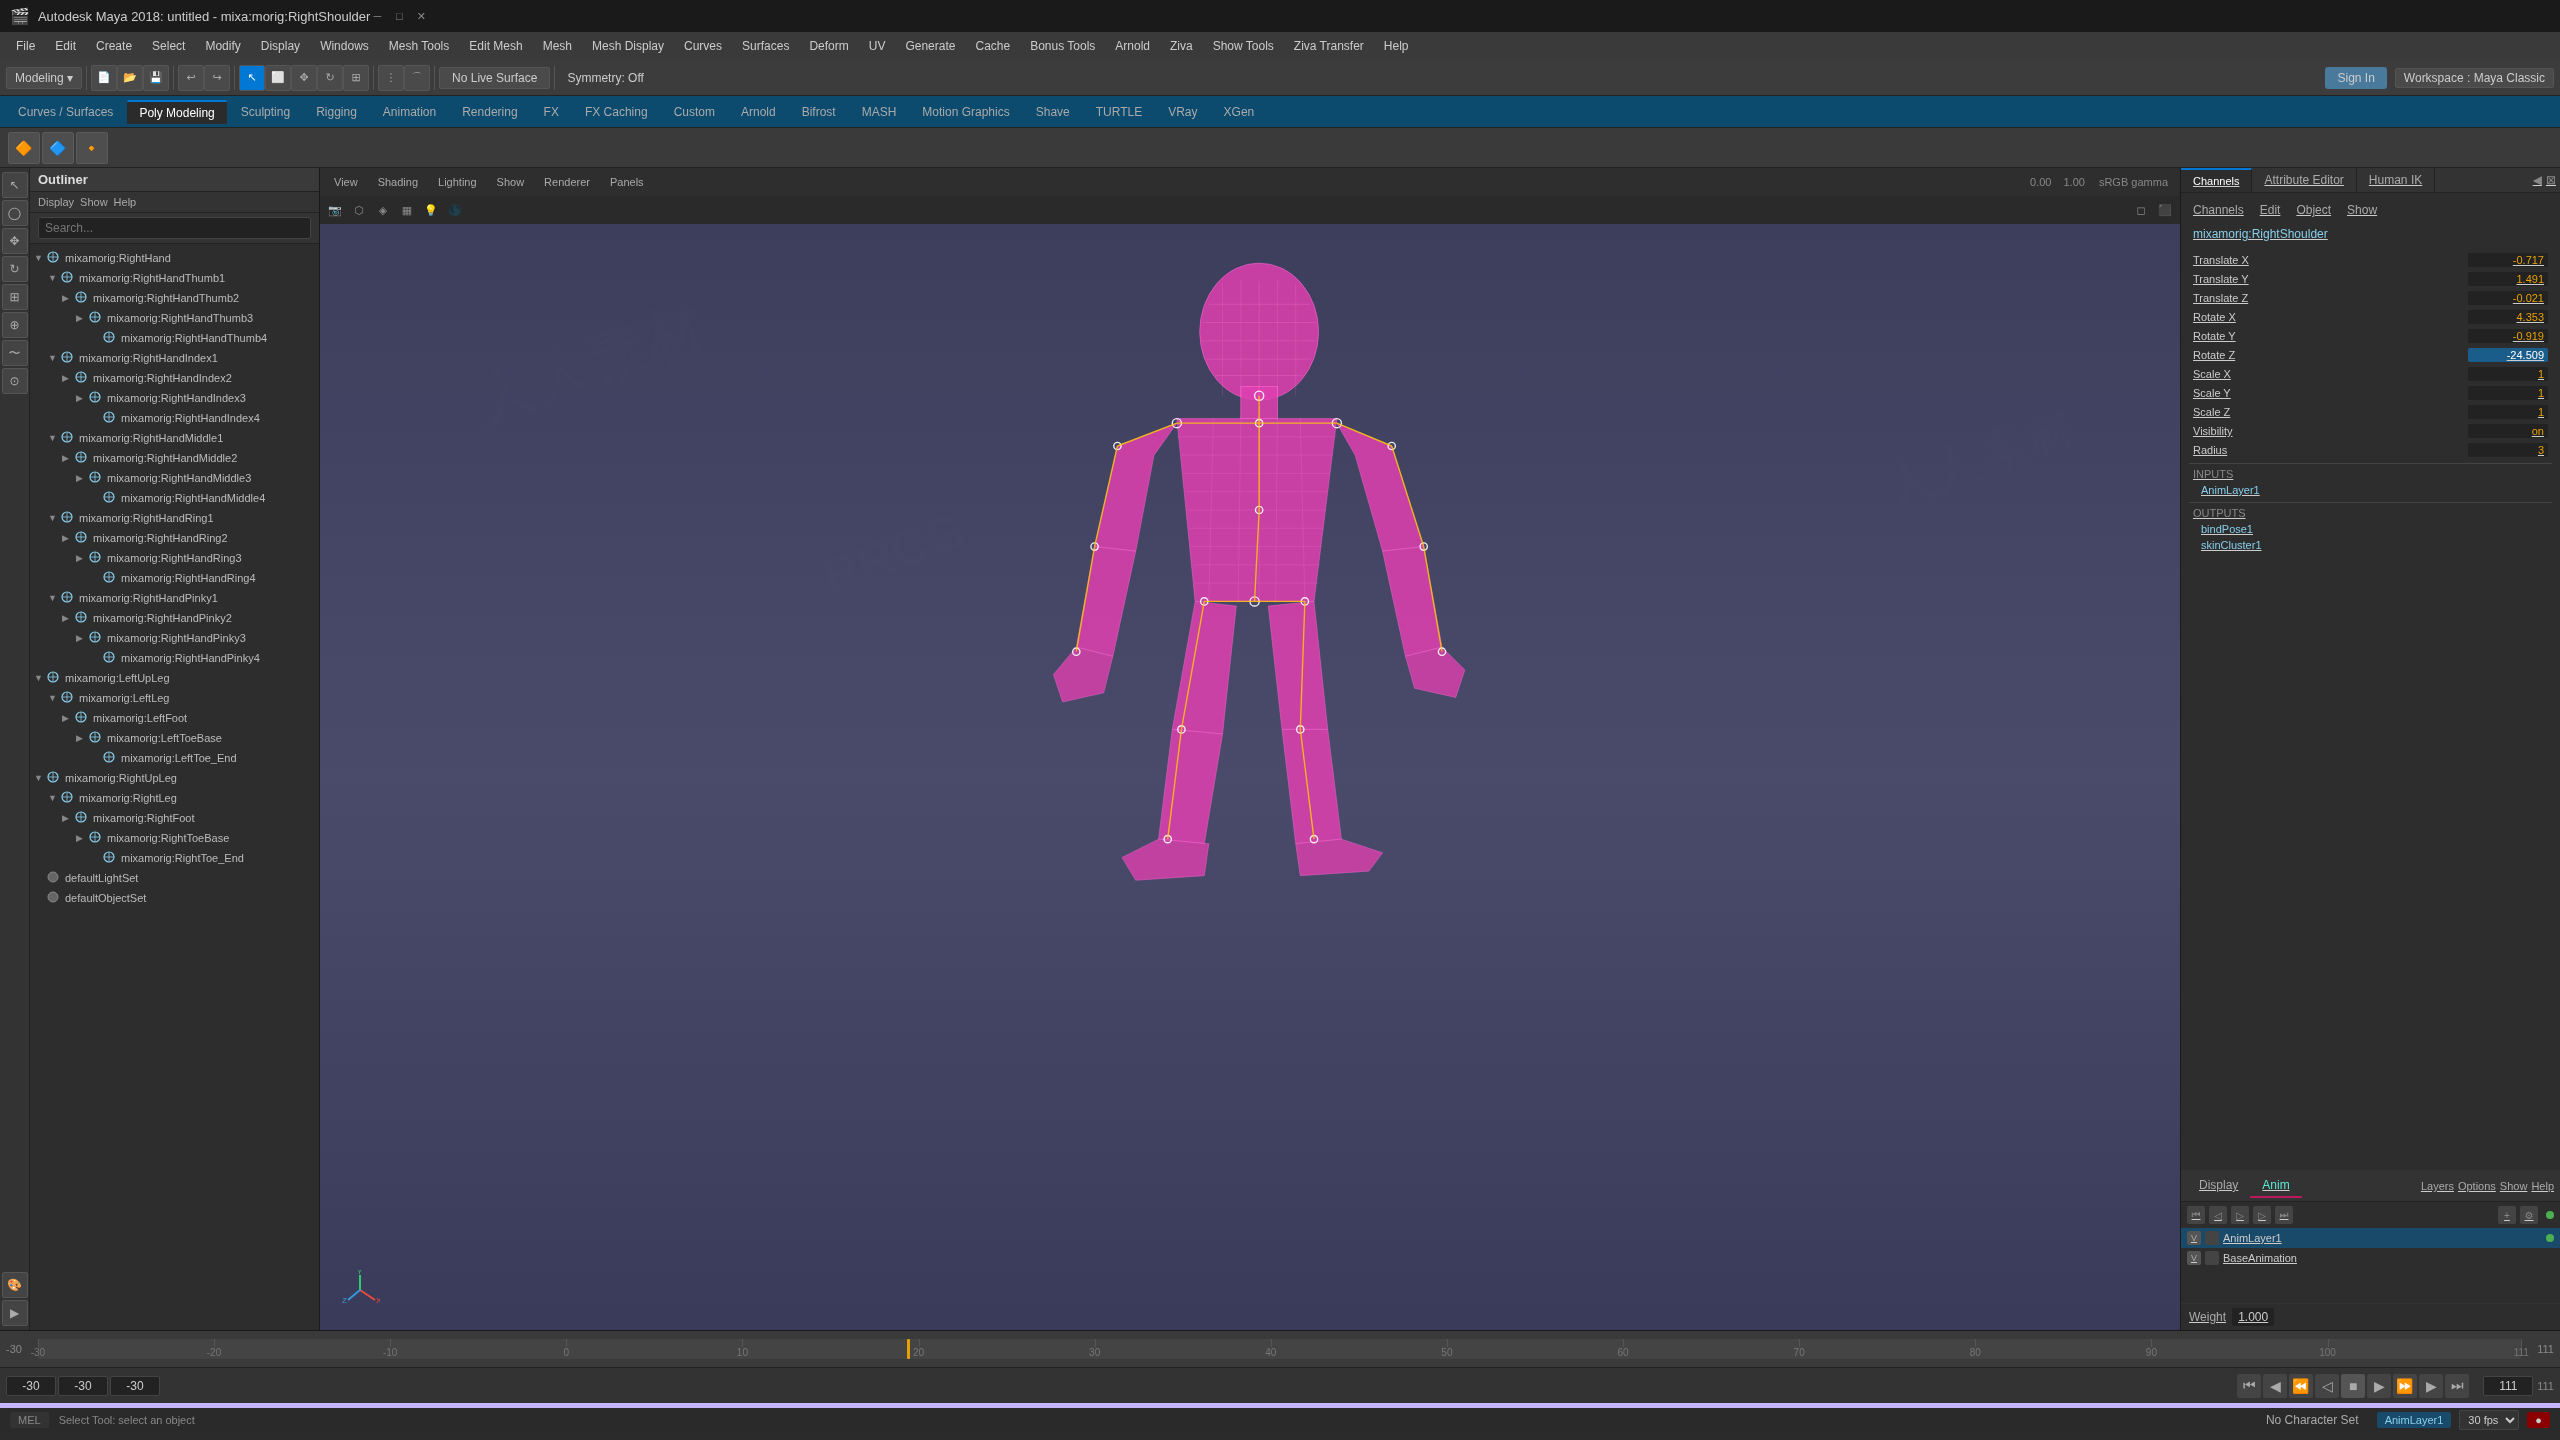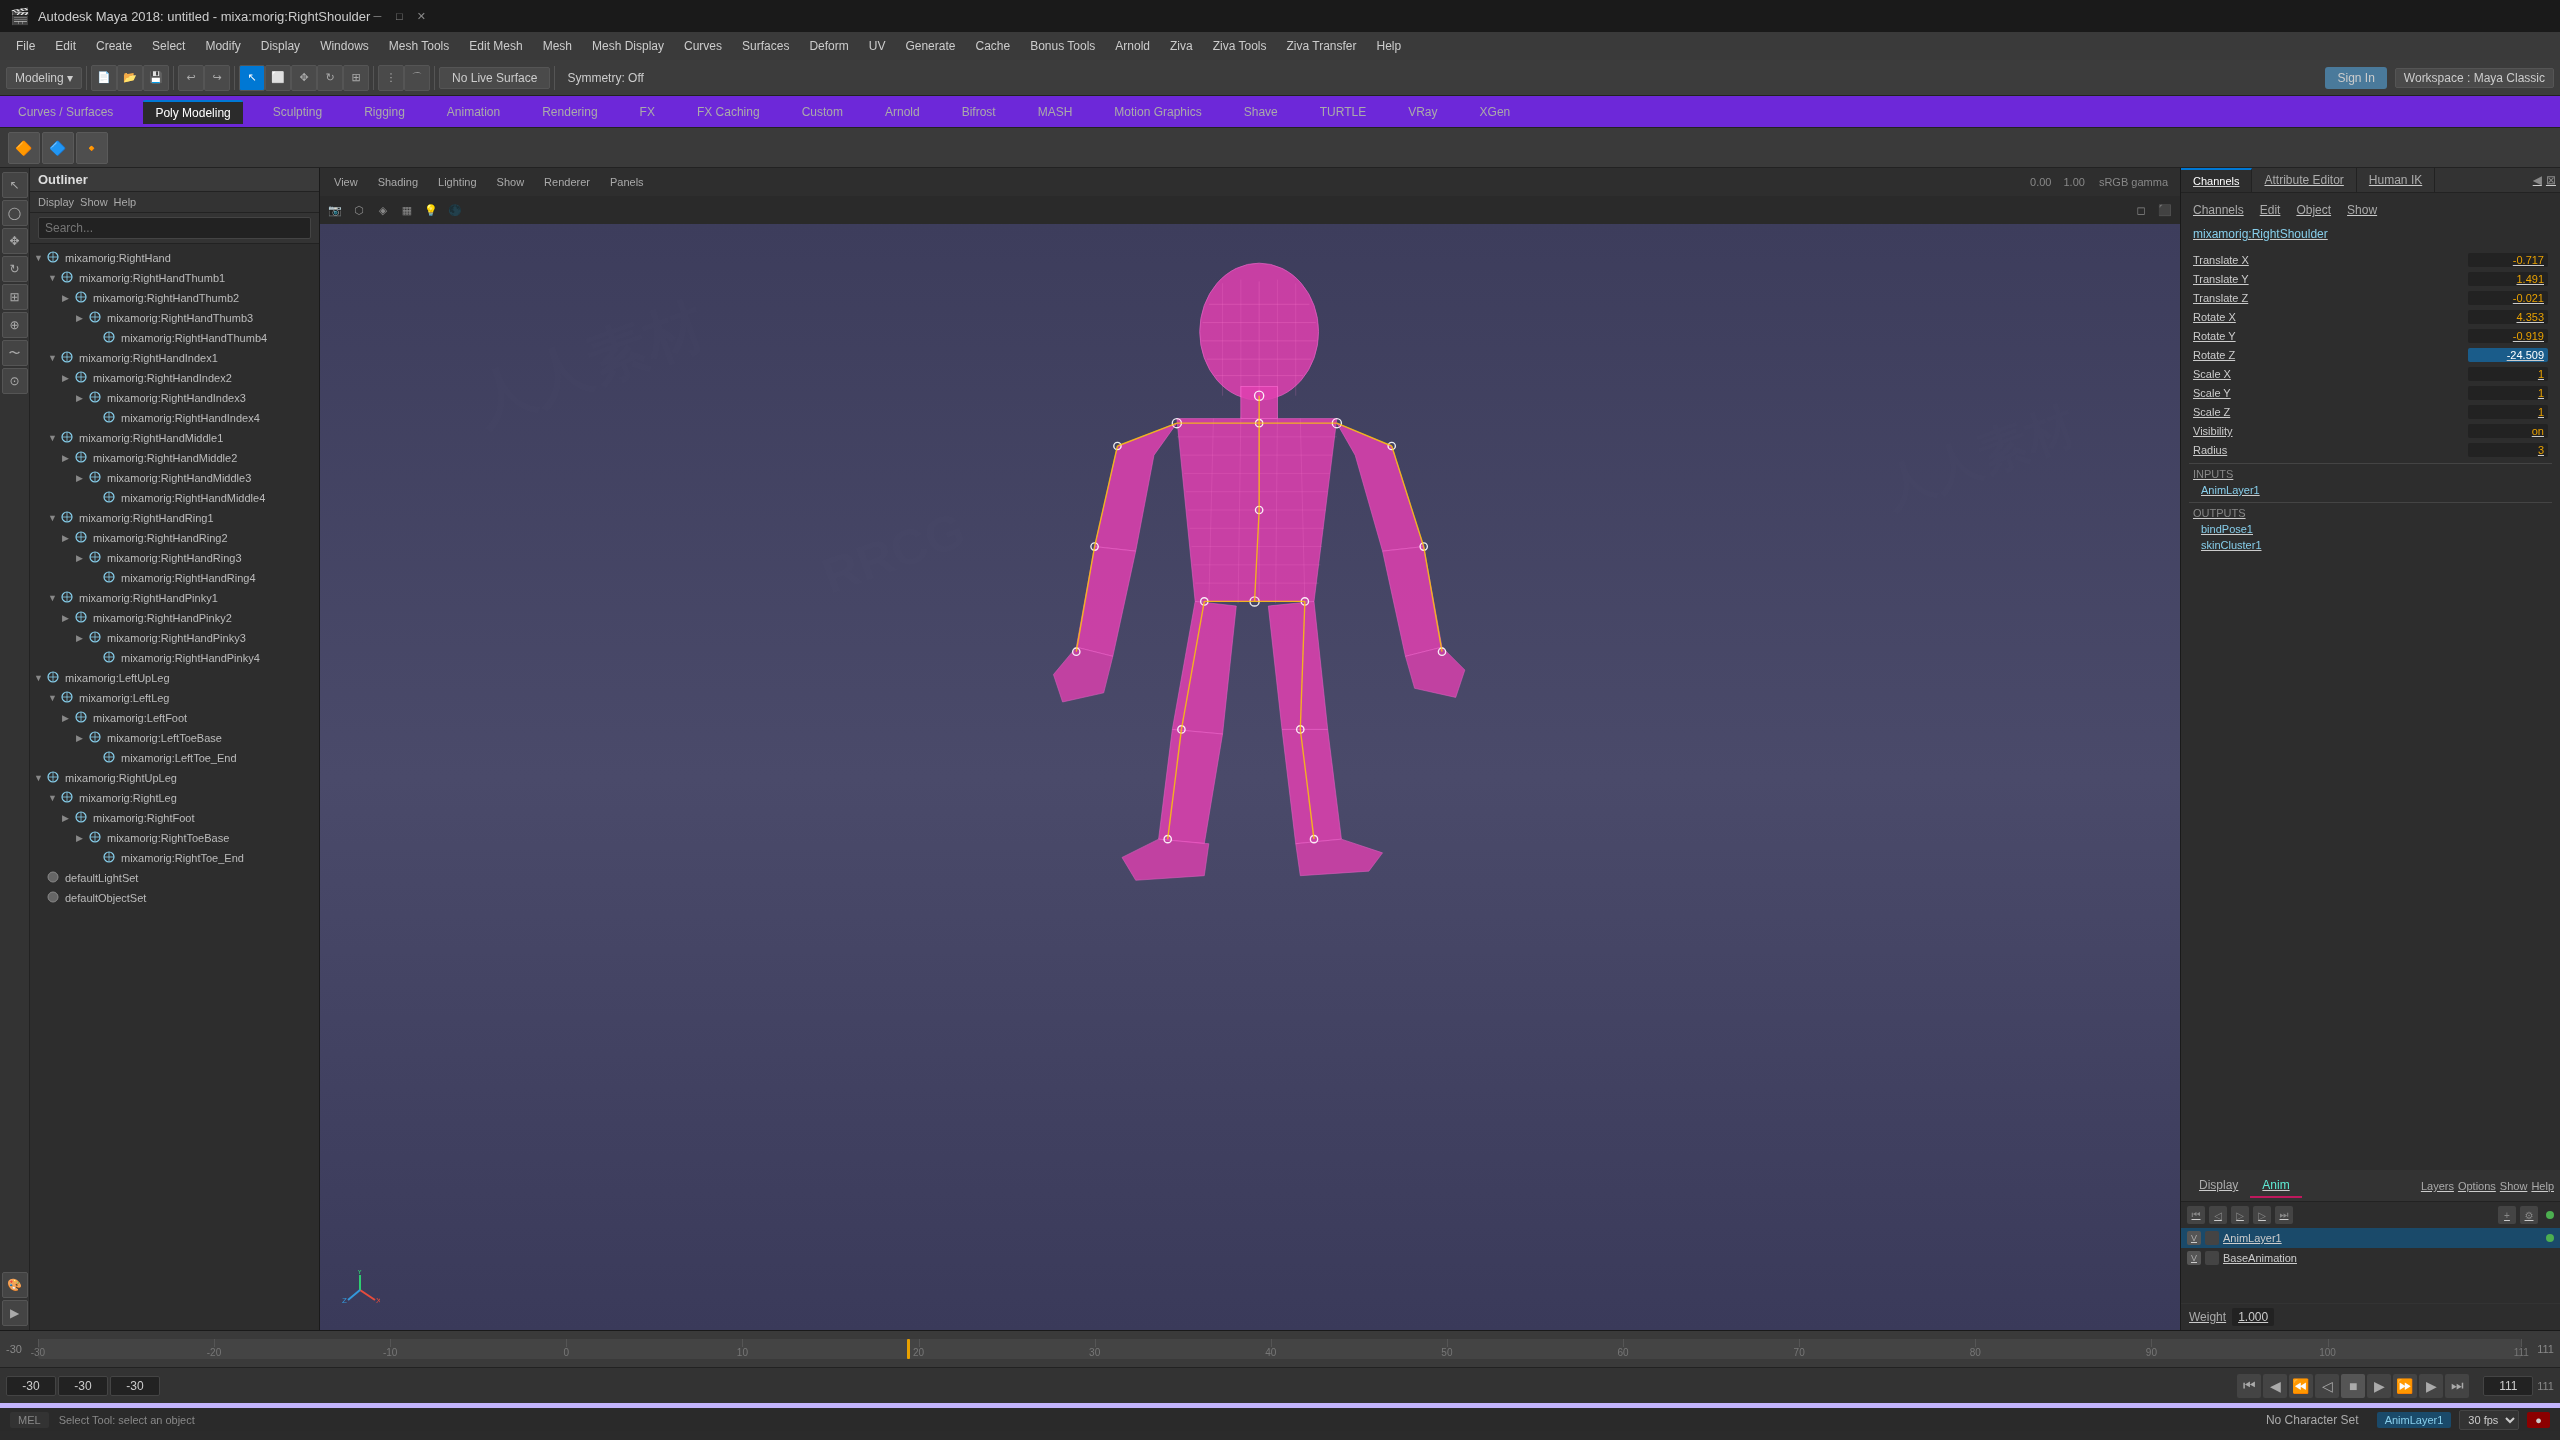--- a/index.html
+++ b/index.html
@@ -126,25 +126,25 @@
       border-radius: 3px;
       cursor: pointer;
     }
 
     
     #shelf-tabs {
       position: absolute;
       top: 96px;
       width: 100%;
       height: 32px;
-      background: #6d28d9;
+      background: #0c4a6e;
       display: flex;
       align-items: center;
       padding: 0 6px;
-      gap: 18px;
+      gap: 2px;
       z-index: 100;
       border-bottom: 1px solid #222;
     }
     .shelf-tab {
       padding: 4px 12px;
       font-size: 12px;
       color: #aaa;
       cursor: pointer;
       border-radius: 2px 2px 0 0;
     }
@@ -695,21 +695,21 @@
   <div class="menu-item">Mesh Display</div>
   <div class="menu-item">Curves</div>
   <div class="menu-item">Surfaces</div>
   <div class="menu-item">Deform</div>
   <div class="menu-item">UV</div>
   <div class="menu-item">Generate</div>
   <div class="menu-item">Cache</div>
   <div class="menu-item">Bonus Tools</div>
   <div class="menu-item">Arnold</div>
   <div class="menu-item">Ziva</div>
-  <div class="menu-item">Ziva Tools</div>
+  <div class="menu-item">Show Tools</div>
   <div class="menu-item">Ziva Transfer</div>
   <div class="menu-item">Help</div>
 </div>
 
 <div id="toolbar">
   <div style="display:flex;align-items:center;gap:4px;">
     <span style="background:#4a4a4a;border:1px solid #555;padding:3px 8px;border-radius:2px;font-size:12px;cursor:pointer;">Modeling ▾</span>
   </div>
   <div class="toolbar-sep"></div>
   <div class="toolbar-btn">📄</div>

